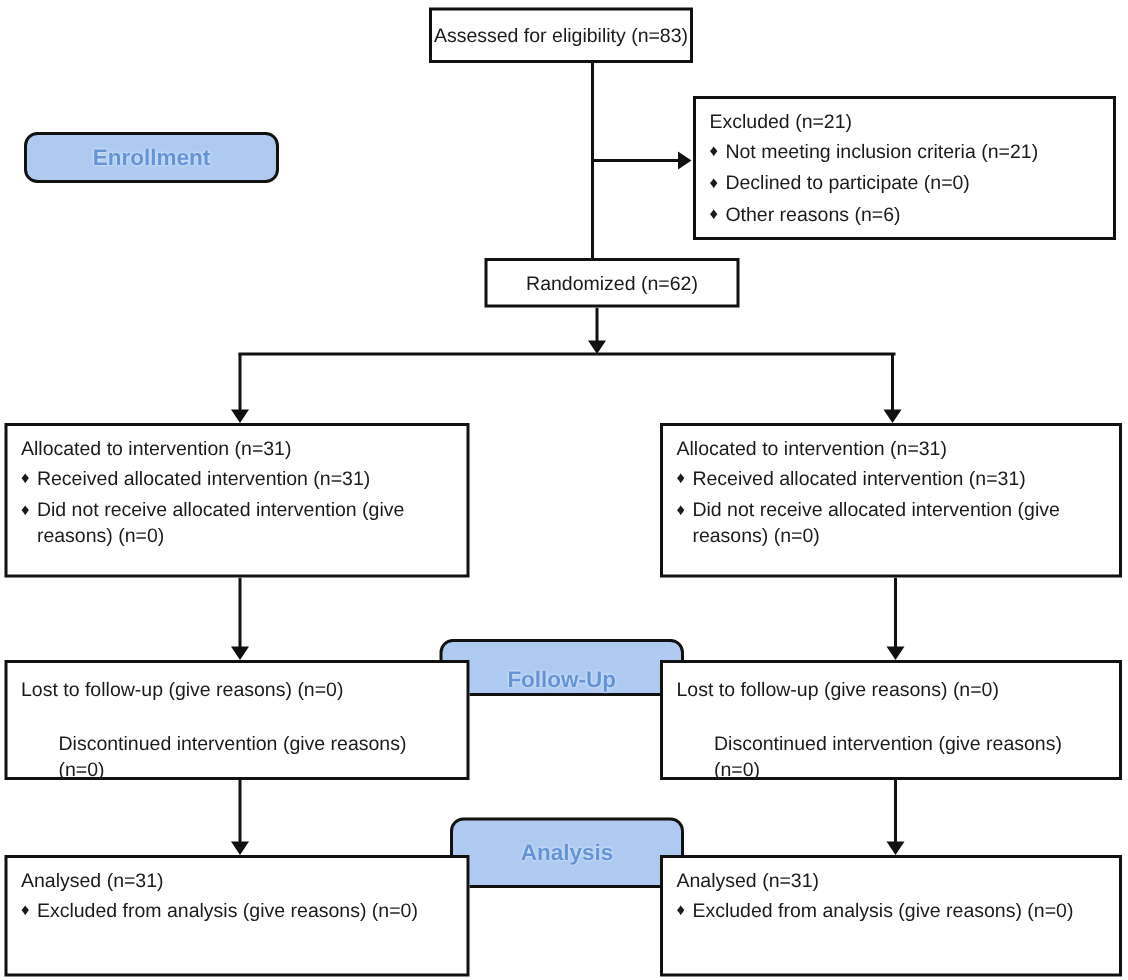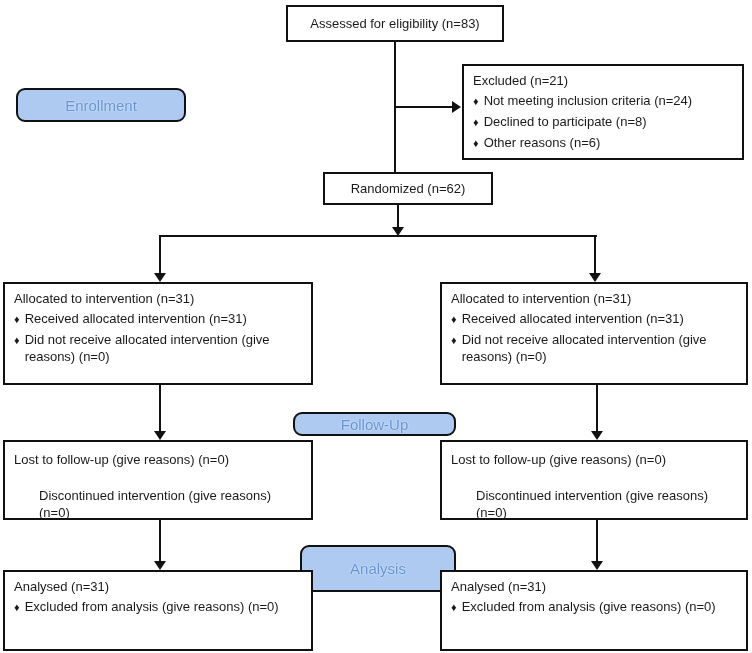--- a/index.html
+++ b/index.html
@@ -16,21 +16,21 @@
   .box{
     position:absolute;background:#ffffff;border:2px solid var(--line);
     box-sizing:border-box;
   }
   .center-box{display:flex;align-items:center;justify-content:center;text-align:center;}
   .content-box{padding:7px 9px 0 9px;line-height:1.25;}
   .pill{
     position:absolute;background:var(--stage-fill);border:2px solid var(--line);
     border-radius:9px;box-sizing:border-box;
     display:flex;align-items:center;justify-content:center;
-    color:var(--stage-text);font-weight:normal;font-size:15px;
+    color:var(--stage-text);font-weight:bold;font-size:15px;
     text-shadow:0 0 2px rgba(255,255,255,0.85);
   }
   .title-line{margin-bottom:3px;}
   .bullet-row{display:flex;margin-top:4px;}
   .bullet-glyph{flex:0 0 auto;font-size:11px;line-height:1.5;margin-right:5px;}
   .bullet-text{flex:1 1 auto;line-height:1.3;}
   .plain-line{line-height:1.3;}
   .plain-line + .plain-line{margin-top:19px;margin-left:25px;}
   .vline{position:absolute;width:2px;background:var(--line);}
   .hline{position:absolute;height:2px;background:var(--line);}
@@ -66,37 +66,37 @@
   <div class="vline" style="left:159px;top:385px;height:47px;"></div>
   <div class="arr-down" style="left:154px;top:431px;"></div>
   <div class="vline" style="left:596px;top:385px;height:47px;"></div>
   <div class="arr-down" style="left:591px;top:431px;"></div>
 
   <div class="vline" style="left:159px;top:520px;height:42px;"></div>
   <div class="arr-down" style="left:154px;top:561px;"></div>
   <div class="vline" style="left:596px;top:520px;height:42px;"></div>
   <div class="arr-down" style="left:591px;top:561px;"></div>
 
-  <div class="box center-box" style="left:286px;top:5px;width:218px;height:37px;">
+  <div class="box center-box" style="left:286px;top:5px;width:176px;height:37px;">
     <span>Assessed for eligibility (n=83)</span>
   </div>
 
   <div class="pill" style="left:16px;top:88px;width:170px;height:34px;">
     <span>Enrollment</span>
   </div>
 
   <div class="box content-box" style="left:462px;top:64px;width:282px;height:96px;">
     <div class="title-line">Excluded (n=21)</div>
     <div class="bullet-row">
       <span class="bullet-glyph">♦</span>
-      <span class="bullet-text">Not meeting inclusion criteria (n=24)</span>
+      <span class="bullet-text">Not meeting inclusion criteria (n=21)</span>
     </div>
     <div class="bullet-row">
       <span class="bullet-glyph">♦</span>
-      <span class="bullet-text">Declined to participate (n=8)</span>
+      <span class="bullet-text">Declined to participate (n=0)</span>
     </div>
     <div class="bullet-row">
       <span class="bullet-glyph">♦</span>
       <span class="bullet-text">Other reasons (n=6)</span>
     </div>
   </div>
 
   <div class="box center-box" style="left:323px;top:172px;width:170px;height:33px;">
     <span>Randomized (n=62)</span>
   </div>
@@ -119,21 +119,21 @@
     <div class="bullet-row">
       <span class="bullet-glyph">♦</span>
       <span class="bullet-text">Received allocated intervention (n=31)</span>
     </div>
     <div class="bullet-row">
       <span class="bullet-glyph">♦</span>
       <span class="bullet-text">Did not receive allocated intervention (give reasons) (n=0)</span>
     </div>
   </div>
 
-  <div class="pill" style="left:293px;top:412px;width:163px;height:24px;">
+  <div class="pill" style="left:293px;top:426px;width:163px;height:38px;align-items:flex-end;">
     <span>Follow-Up</span>
   </div>
 
   <div class="box content-box" style="left:3px;top:440px;width:310px;height:80px;padding-top:10px;">
     <div class="plain-line">Lost to follow-up (give reasons) (n=0)</div>
     <div class="plain-line">Discontinued intervention (give reasons) (n=0)</div>
   </div>
 
   <div class="box content-box" style="left:440px;top:440px;width:308px;height:80px;padding-top:10px;">
     <div class="plain-line">Lost to follow-up (give reasons) (n=0)</div>

